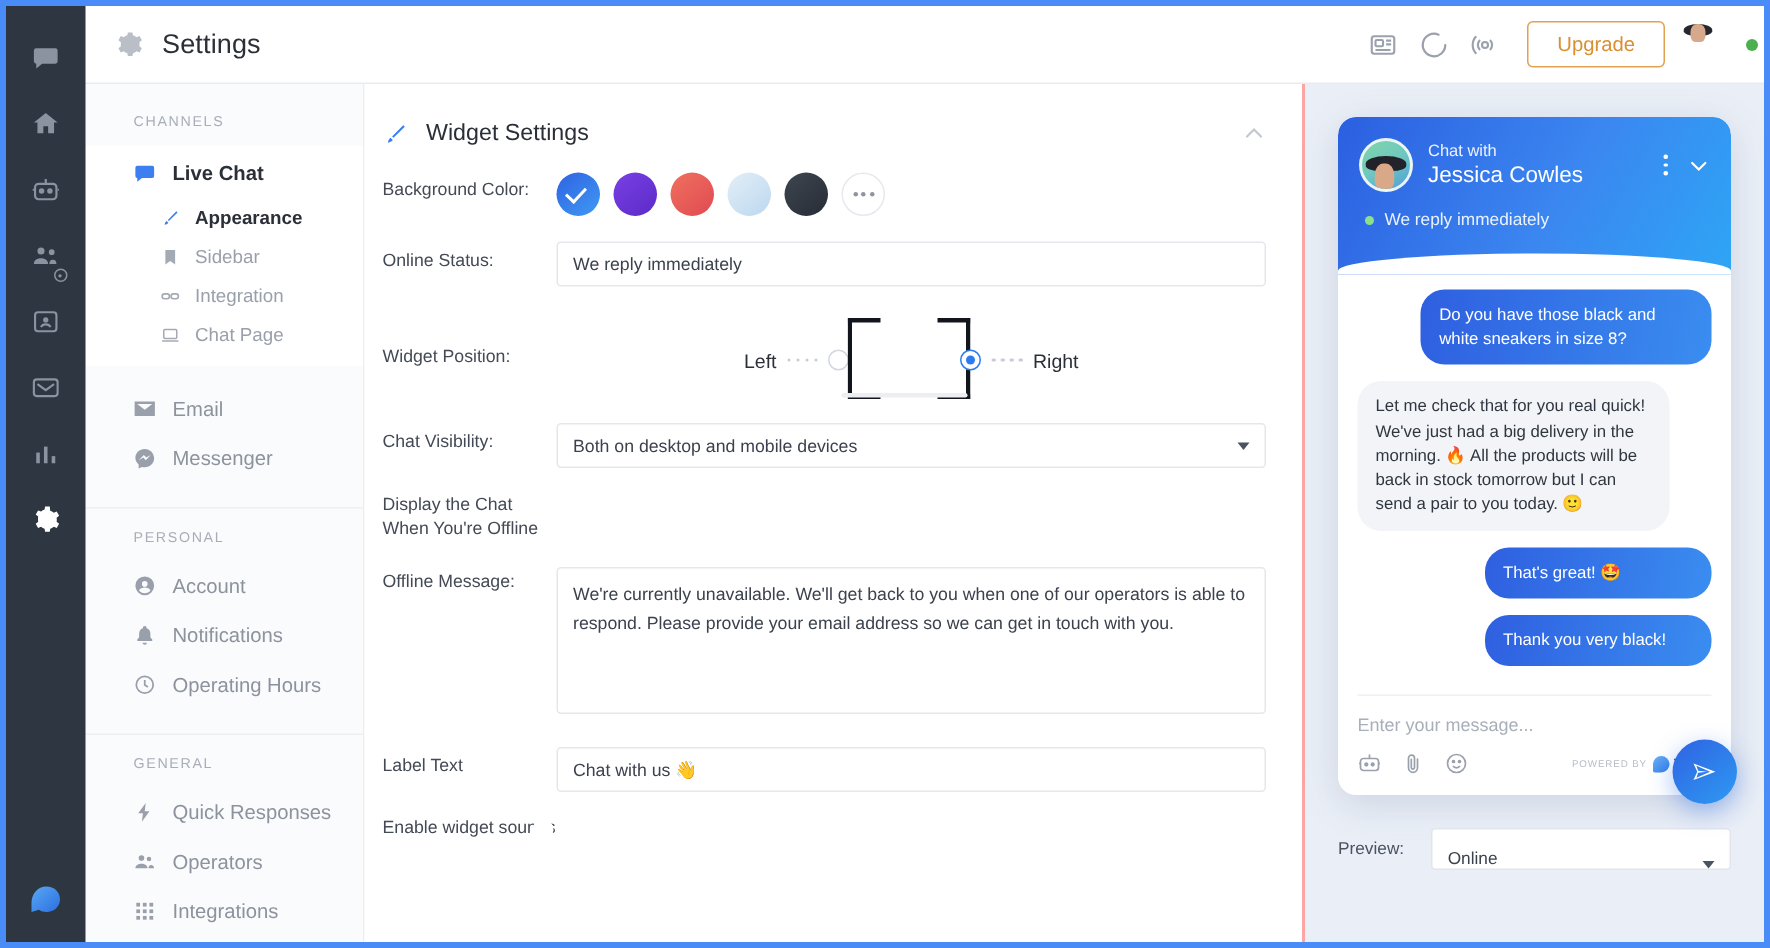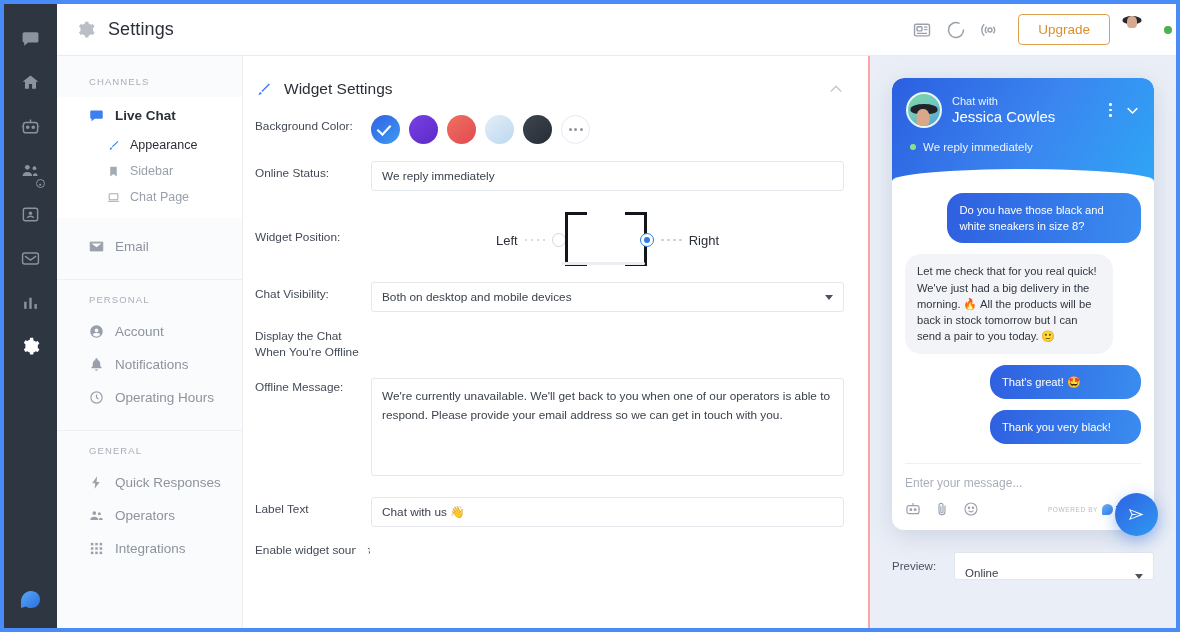--- a/index.html
+++ b/index.html
@@ -119,21 +119,21 @@
   .nav-item .ni-ico svg { width: 100%; height: 100%; display: block; }
   .nav-item.strong { color: #2b3038; font-weight: bold; }
   .nav-item.strong .ni-ico { color: #3c7ff0; }
   .nav-sub {
     display: flex; align-items: center; gap: 10px;
     padding: 6px 0 6px 50px;
     font-size: 12.5px; color: #9aa0ab; cursor: pointer;
   }
   .nav-sub .ni-ico { width: 13px; height: 13px; flex: 0 0 13px; color: #a4aab4; }
   .nav-sub .ni-ico svg { width: 100%; height: 100%; display: block; }
-  .nav-sub.active { color: #2b3038; font-weight: normal; align-items: flex-end; }
+  .nav-sub.active { color: #2b3038; font-weight: bold; align-items: flex-end; }
   .nav-sub.active .ni-ico { color: #3c7ff0; }
   .nav-white { background: #ffffff; padding: 2px 0 8px; }
   .nav-div { height: 1px; background: #edeff3; margin: 10px 0 14px; }
 
   
   .form-col {
     flex: 1; min-width: 0; background: #ffffff;
     border-right: 2px solid #fca5a5;
     padding: 20px 24px 0 12px;
     overflow: hidden;
@@ -525,38 +525,55 @@
             <div class="nav-sub">
               <span class="ni-ico">
                   <svg viewBox="0 0 24 24" fill="currentColor">
                     <path d="M6 3h12v18l-6-4.5L6 21z"></path>
                   </svg>
                 </span>
               <span>Sidebar</span>
             </div>
             <div class="nav-sub">
               <span class="ni-ico">
+                  <svg viewBox="0 0 24 24" fill="none" stroke="currentColor" stroke-width="2">
+                    <rect x="2" y="9" width="9" height="6" rx="3"></rect>
+                    <rect x="13" y="9" width="9" height="6" rx="3"></rect>
+                  </svg>
+                </span>
+              <span>Integration</span>
+            </div>
+            <div class="nav-sub">
+              <span class="ni-ico">
                   <svg viewBox="0 0 24 24" fill="none" stroke="currentColor" stroke-width="1.9">
                     <rect x="4" y="5" width="16" height="11" rx="1.5"></rect>
                     <path d="M2 19h20"></path>
                   </svg>
                 </span>
               <span>Chat Page</span>
             </div>
           </div>
 
           <div class="nav-item" style="margin-top:12px">
             <span class="ni-ico">
                 <svg viewBox="0 0 24 24" fill="currentColor">
                   <path d="M2 5h20v14H2z" opacity=".0"></path>
                   <path d="M2 5h20v14H2zm2 2 8 6 8-6z" fill="currentColor"></path>
                   <path d="M2 5h20v14H2z" fill="none" stroke="currentColor" stroke-width="1.6"></path>
                 </svg>
               </span>
             <span>Email</span>
+          </div>
+          <div class="nav-item">
+            <span class="ni-ico">
+                <svg viewBox="0 0 24 24" fill="currentColor">
+                  <path d="M12 2C6.3 2 2 6.2 2 11.5c0 2.9 1.3 5.4 3.5 7.1V23l3.3-1.8c.9.25 1.9.4 3.2.4 5.7 0 10-4.2 10-9.5S17.7 2 12 2zm1.1 12-2.6-2.7-4.8 2.7 5.3-5.6 2.6 2.7 4.7-2.7z"></path>
+                </svg>
+              </span>
+            <span>Messenger</span>
           </div>
         </div>
 
         <div class="nav-div"></div>
 
         <div class="nav-group">
           <div class="nav-head">PERSONAL</div>
           <div class="nav-item">
             <span class="ni-ico">
                 <svg viewBox="0 0 24 24" fill="currentColor">

